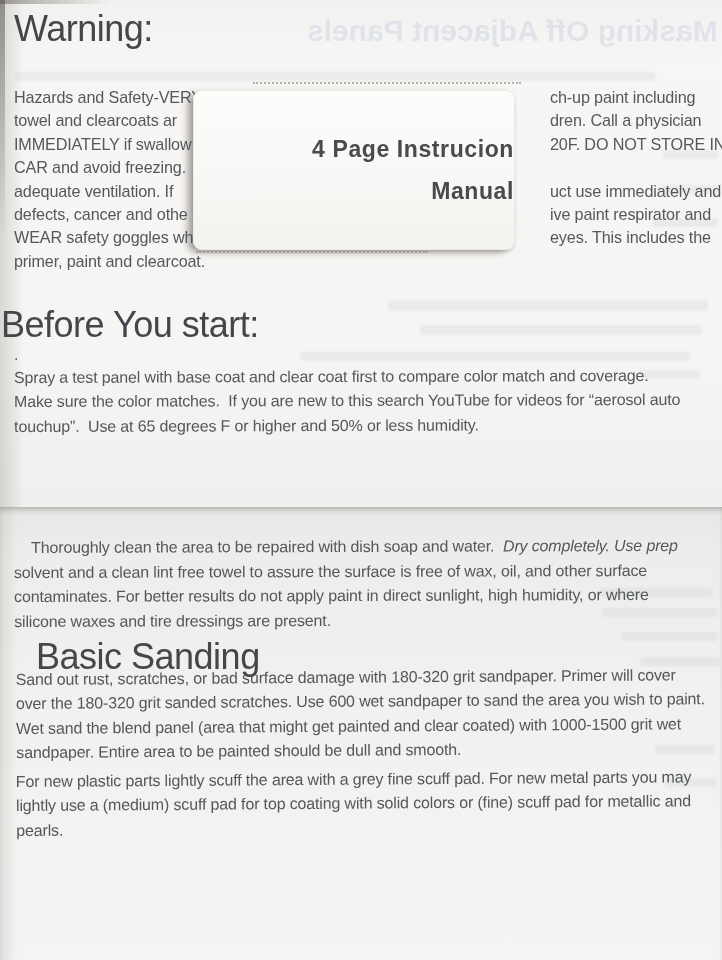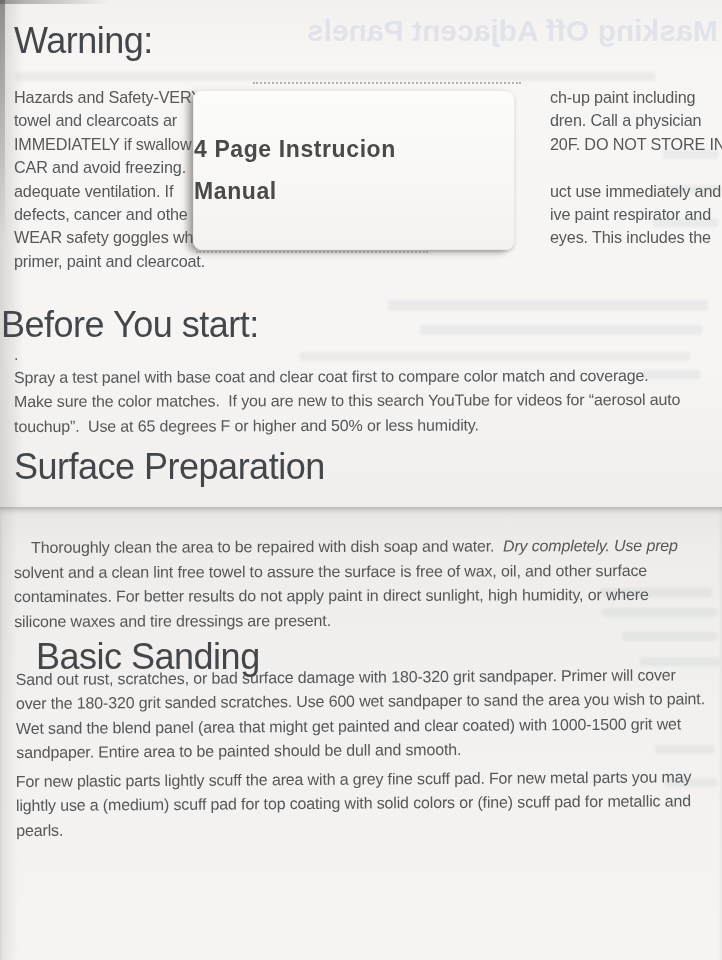--- a/index.html
+++ b/index.html
@@ -31,21 +31,21 @@
   .warn-para{position:absolute;left:14px;top:86px;width:700px;z-index:2;
      font-size:16.2px;color:#54585b;letter-spacing:-0.15px;}
   .warn-row{position:relative;height:23.4px;line-height:23.4px;white-space:nowrap;}
   .frag-right{position:absolute;left:536px;top:0;}
 
   
   .sticker{position:absolute;left:193px;top:90px;width:320px;height:158px;
      background:linear-gradient(180deg,#fcfcfb 0%,#f8f7f5 60%,#f3f2ef 100%);
      border:1px solid #eceae6;border-radius:9px;
      box-shadow:-6px 3px 7px -1px rgba(92,88,82,0.55),0 2px 3px rgba(0,0,0,0.12);
-     display:flex;flex-direction:column;align-items:flex-start;justify-content:center;
+     display:flex;flex-direction:column;align-items:flex-end;justify-content:center;
      gap:15px;z-index:5;}
   .sticker-line{font-weight:700;font-size:23px;color:#4a4a4a;letter-spacing:0.6px;
      white-space:nowrap;}
   .perf-top{position:absolute;left:253px;top:82px;width:268px;height:0;
      border-top:2px dotted rgba(158,155,150,0.75);z-index:4;}
   .perf-bottom{position:absolute;left:196px;top:251px;width:232px;height:0;
      border-top:2px dotted rgba(152,149,144,0.55);z-index:4;}
 
   
   .bleed-heading{position:absolute;right:4px;top:14px;font-size:30px;font-weight:700;
@@ -82,21 +82,21 @@
   <div class="smudge" style="left:420px;top:325px;width:282px;height:10px;"></div>
   <div class="smudge" style="left:300px;top:352px;width:390px;height:9px;"></div>
   <div class="smudge" style="left:640px;top:370px;width:60px;height:9px;"></div>
   <div class="smudge" style="left:600px;top:588px;width:112px;height:9px;"></div>
   <div class="smudge" style="left:602px;top:608px;width:115px;height:9px;"></div>
   <div class="smudge" style="left:622px;top:632px;width:95px;height:9px;"></div>
   <div class="smudge" style="left:640px;top:657px;width:80px;height:9px;"></div>
   <div class="smudge" style="left:655px;top:745px;width:60px;height:9px;"></div>
   <div class="smudge" style="left:665px;top:778px;width:52px;height:9px;"></div>
 
-  <div class="h" style="left:14px;top:20px;">Warning:</div>
+  <div class="h" style="left:14px;top:8px;">Warning:</div>
 
   <div class="warn-para">
     <div class="warn-row">
       <span>Hazards and Safety-VERY</span>
       <span class="frag-right">ch-up paint including</span>
     </div>
     <div class="warn-row">
       <span>towel and clearcoats ar</span>
       <span class="frag-right">dren. Call a physician</span>
     </div>
@@ -126,21 +126,20 @@
   <div class="perf-bottom"></div>
   <div class="sticker">
     <div class="sticker-line">4 Page Instrucion</div>
     <div class="sticker-line">Manual</div>
   </div>
 
   <div class="h" style="left:1px;top:304px;">Before You start:</div>
   <div class="stray-dot">.</div>
   <div class="body-text tilt-s" style="left:14px;top:366px;width:676px;">Spray a test panel with base coat and clear coat first to compare color match and coverage. Make sure the color matches.  If you are new to this search YouTube for videos for “aerosol auto touchup”.  Use at 65 degrees F or higher and 50% or less humidity.</div>
 
-  <div class="h" style="left:14px;top:446px;">Surface Preparation</div>
   <div class="body-text tilt-s" style="left:14px;top:512px;width:686px;">
     <span>Thoroughly clean the area to be repaired with dish soap and water.  </span><span style="font-style:italic;">Dry completely. Use prep</span><span> solvent and a clean lint free towel to assure the surface is free of wax, oil, and other surface contaminates. For better results do not apply paint in direct sunlight, high humidity, or where silicone waxes and tire dressings are present.</span>
   </div>
 
   <div class="h" style="left:36px;top:616px;margin-top:20px;">Basic Sanding</div>
   <div class="body-text tilt" style="left:16px;top:668px;width:692px;">Sand out rust, scratches, or bad surface damage with 180-320 grit sandpaper. Primer will cover over the 180-320 grit sanded scratches. Use 600 wet sandpaper to sand the area you wish to paint. Wet sand the blend panel (area that might get painted and clear coated) with 1000-1500 grit wet sandpaper. Entire area to be painted should be dull and smooth.</div>
   <div class="body-text tilt" style="left:16px;top:770px;width:692px;">For new plastic parts lightly scuff the area with a grey fine scuff pad. For new metal parts you may lightly use a (medium) scuff pad for top coating with solid colors or (fine) scuff pad for metallic and pearls.</div>
 
 </div>
 

